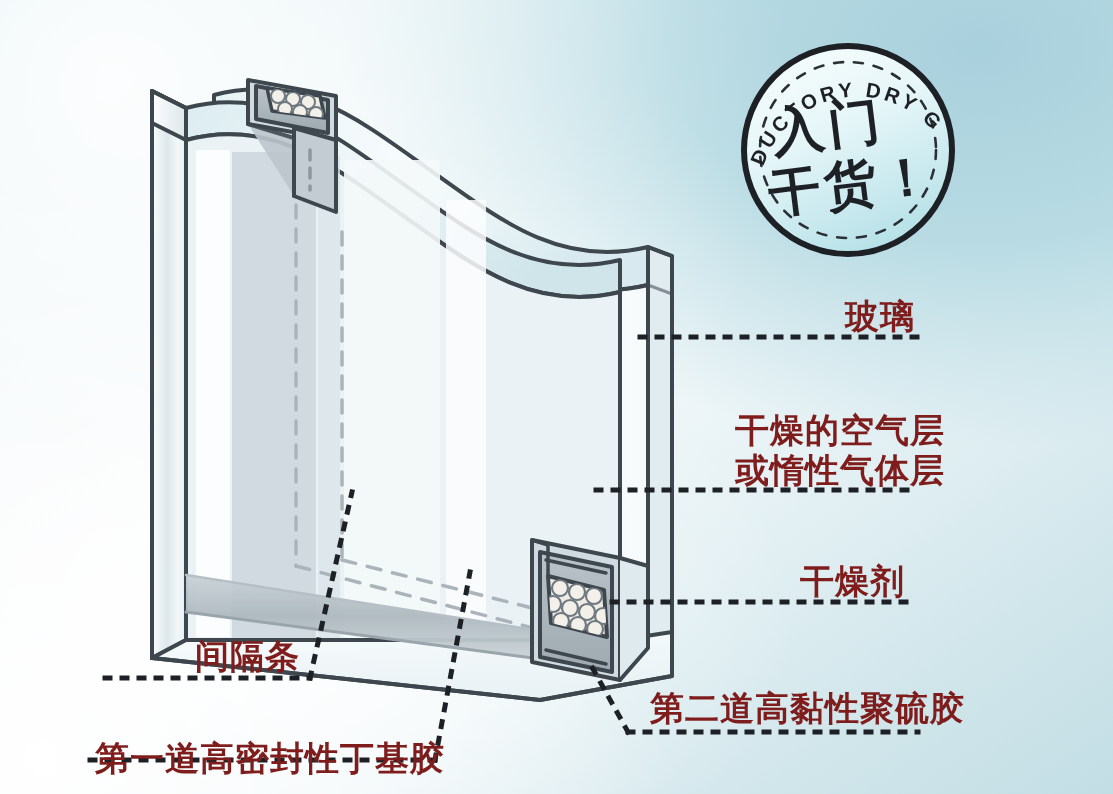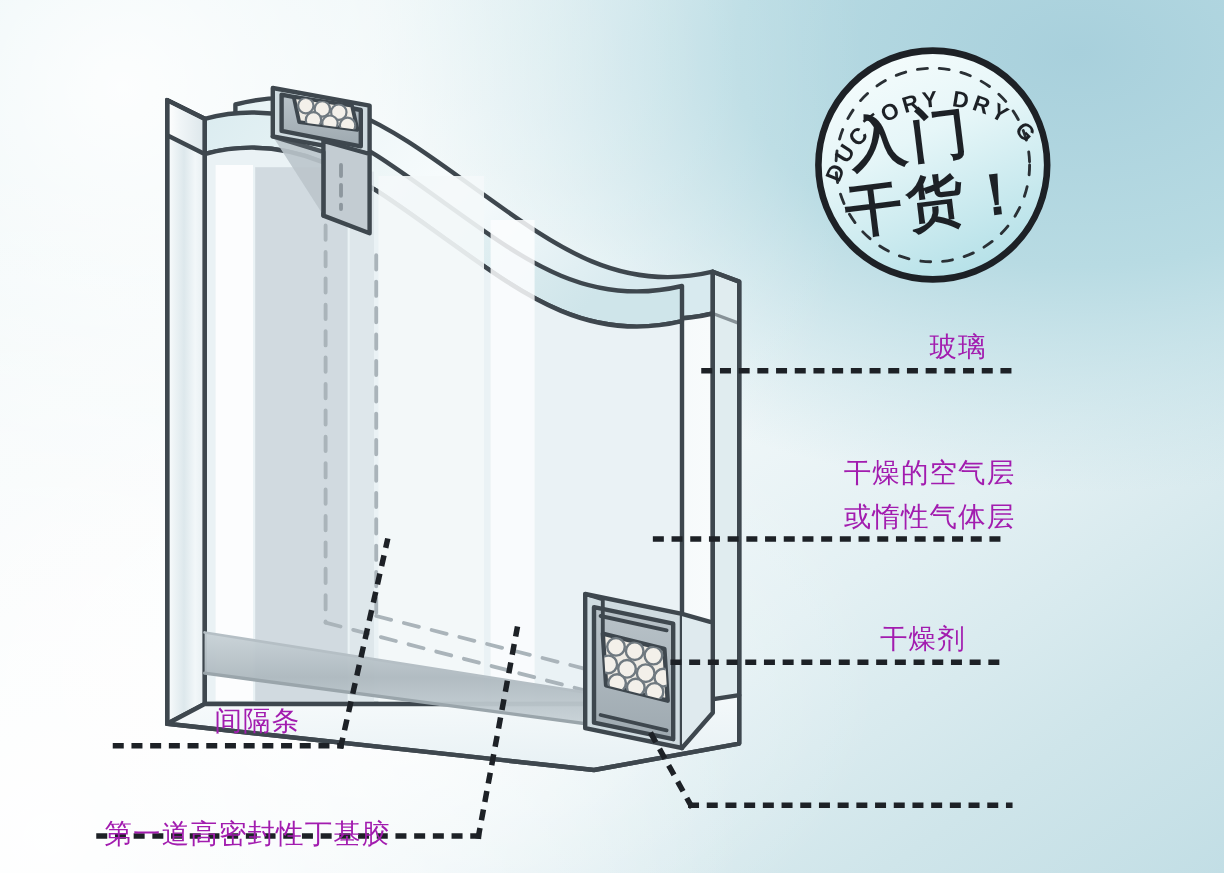--- a/index.html
+++ b/index.html
@@ -34,26 +34,26 @@
   }
   svg.layer {
     position: absolute;
     left: 0;
     top: 0;
     width: 1113px;
     height: 794px;
   }
   .lbl {
     position: absolute;
-    color: #a21caf;
-    font-size: 25px;
+    color: #7f1d1d;
+    font-size: 34px;
     line-height: 36px;
     letter-spacing: 1px;
     white-space: pre;
-    font-weight: 400;
+    font-weight: 700;
   }
   .badge-cn {
     position: absolute;
     color: #1d2126;
     font-weight: 700;
     white-space: pre;
   }
 </style>
 </head>
 <body>
@@ -283,22 +283,23 @@
     <text font-family="'Liberation Sans', sans-serif" font-size="20.5" font-weight="700" letter-spacing="3.4" fill="#1d2126">
       <textPath href="#arcPath" startOffset="50%" text-anchor="middle">INTRODUCTORY DRY GOODS</textPath>
     </text>
   </svg>
 
   <div class="badge-cn" style="left:772px; top:98px; font-size:52px; line-height:56px; transform:rotate(-7deg); letter-spacing:4px;">入门</div>
   <div class="badge-cn" style="left:768px; top:156px; font-size:52px; line-height:56px; transform:rotate(-7deg); letter-spacing:4px;">干货！</div>
 
   <div class="lbl" style="left:845px; top:298px;">玻璃</div>
 
-  <div class="lbl" style="left:735px; top:410px; line-height:40px; text-align:center;margin-left:32px;">干燥的空气层
+  <div class="lbl" style="left:735px; top:410px; line-height:40px; text-align:center;">干燥的空气层
 或惰性气体层</div>
 
   <div class="lbl" style="left:800px; top:563px;">干燥剂</div>
 
+  <div class="lbl" style="left:650px; top:690px;">第二道高黏性聚硫胶</div>
 
   <div class="lbl" style="left:195px; top:638px;">间隔条</div>
 
   <div class="lbl" style="left:95px; top:740px;">第一道高密封性丁基胶</div>
 </div>
 
 </body></html>

